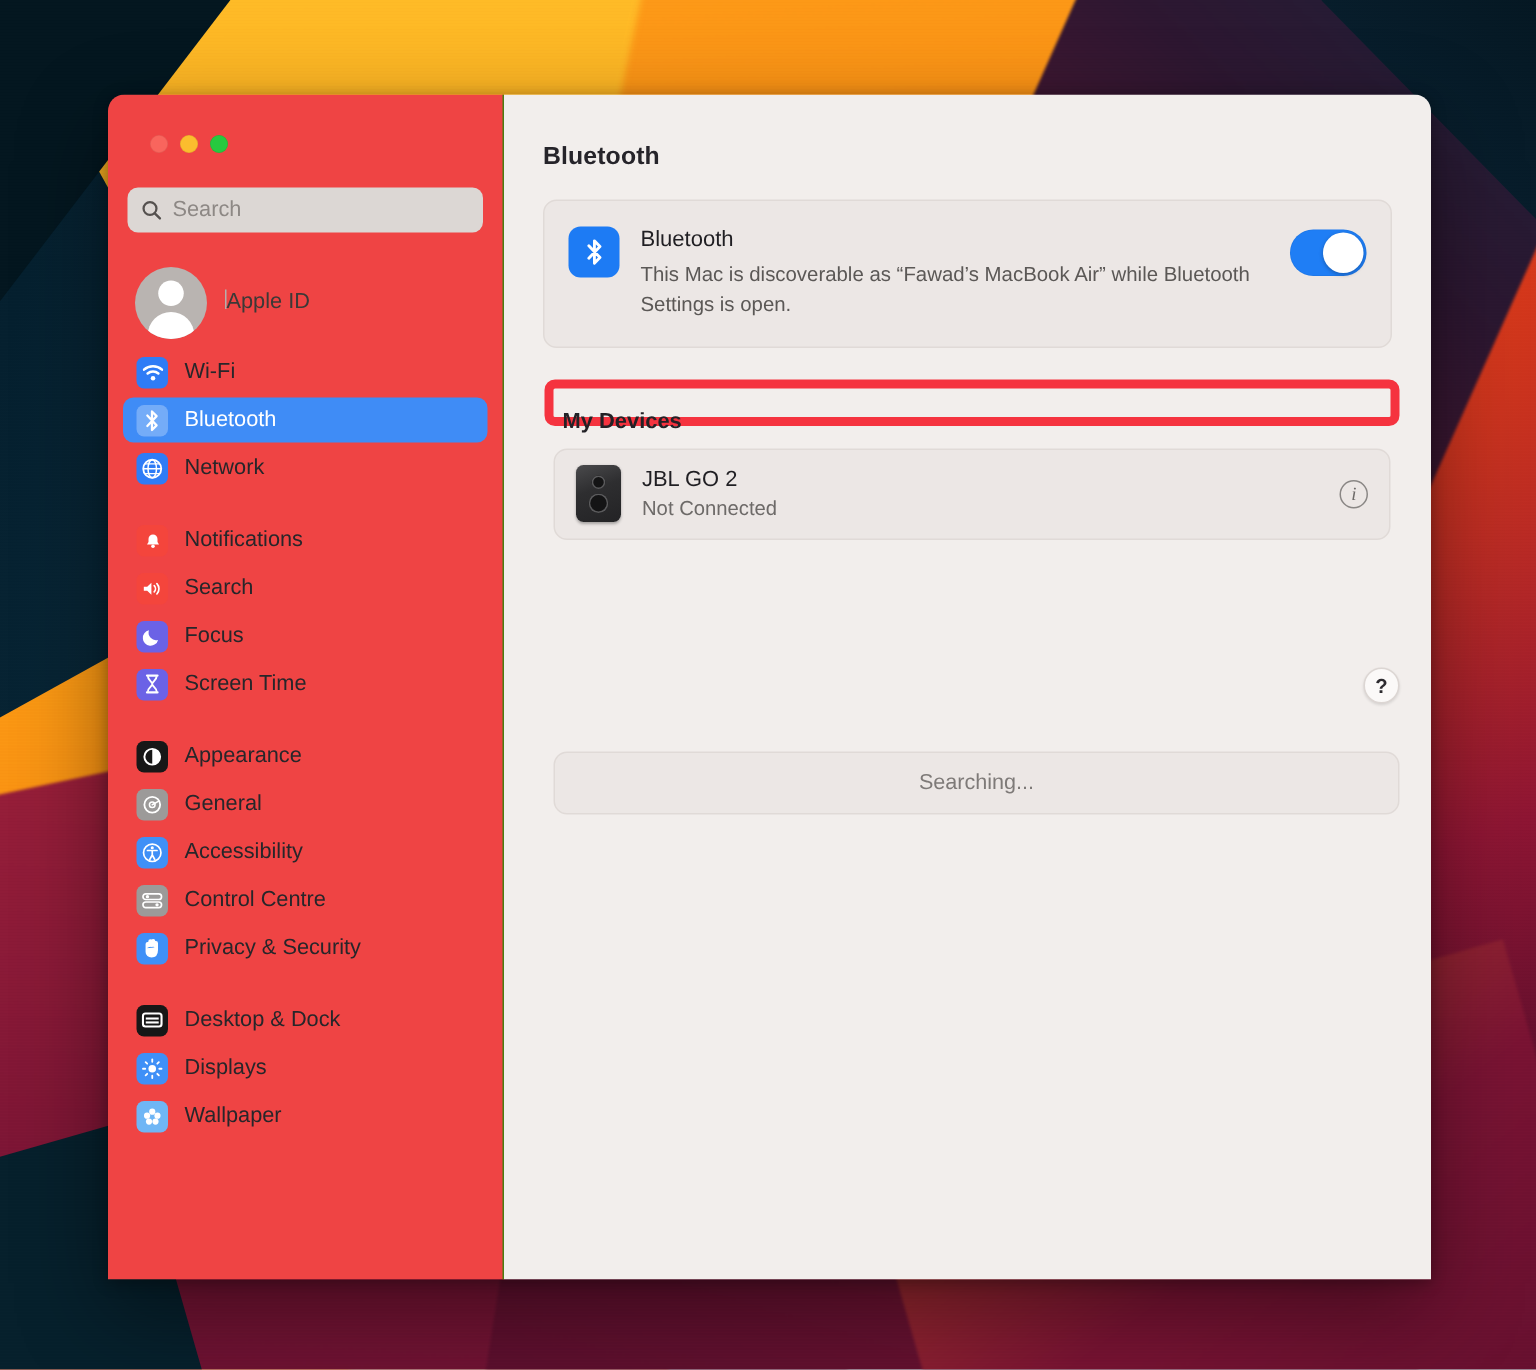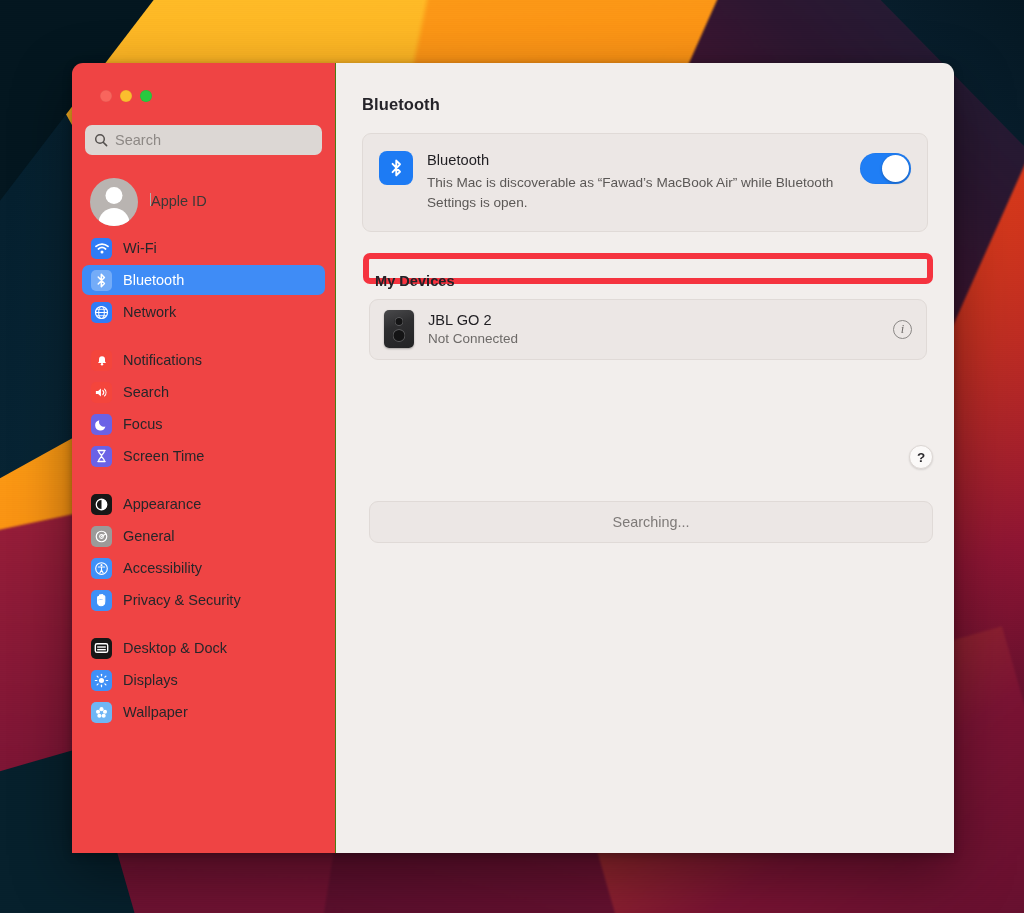--- a/index.html
+++ b/index.html
@@ -427,20 +427,31 @@
         </div>
         <div class="nav-item">
           <span class="ico ico-lightblue">
             <svg width="15" height="15" viewBox="0 0 16 16">
               <circle cx="8" cy="8" r="6.2" fill="none" stroke="#fff" stroke-width="1.2"></circle>
               <circle cx="8" cy="4.4" r="1.1" fill="#fff"></circle>
               <path d="M4.6 6.4h6.8M8 6.4v3.2M8 9.6l-1.8 3.2M8 9.6l1.8 3.2" stroke="#fff" stroke-width="1.2" stroke-linecap="round" fill="none"></path>
             </svg>
           </span>
           <span class="nav-label">Accessibility</span>
+        </div>
+        <div class="nav-item">
+          <span class="ico ico-gray">
+            <svg width="15" height="13" viewBox="0 0 16 13">
+              <rect x="1.4" y="1.6" width="13.2" height="4" rx="2" fill="none" stroke="#fff" stroke-width="1.2"></rect>
+              <circle cx="4.6" cy="3.6" r="1.2" fill="#fff"></circle>
+              <rect x="1.4" y="7.4" width="13.2" height="4" rx="2" fill="none" stroke="#fff" stroke-width="1.2"></rect>
+              <circle cx="11.4" cy="9.4" r="1.2" fill="#fff"></circle>
+            </svg>
+          </span>
+          <span class="nav-label">Control Centre</span>
         </div>
         <div class="nav-item">
           <span class="ico ico-lightblue">
             <svg width="13" height="14" viewBox="0 0 13 14">
               <path d="M2.6 7.2V4.4a.9.9 0 0 1 1.8 0v2M4.4 6.4V2.6a.9.9 0 0 1 1.8 0v3.6M6.2 6.2V2.4a.9.9 0 0 1 1.8 0v3.8M8 6.6V3.8a.9.9 0 0 1 1.8 0v4.4c0 3-1.6 4.6-3.8 4.6-1.8 0-3.4-1.2-3.4-3.2V7.2" fill="#fff" stroke="#fff" stroke-width="1.1" stroke-linejoin="round"></path>
             </svg>
           </span>
           <span class="nav-label">Privacy &amp; Security</span>
         </div>
       </div>

